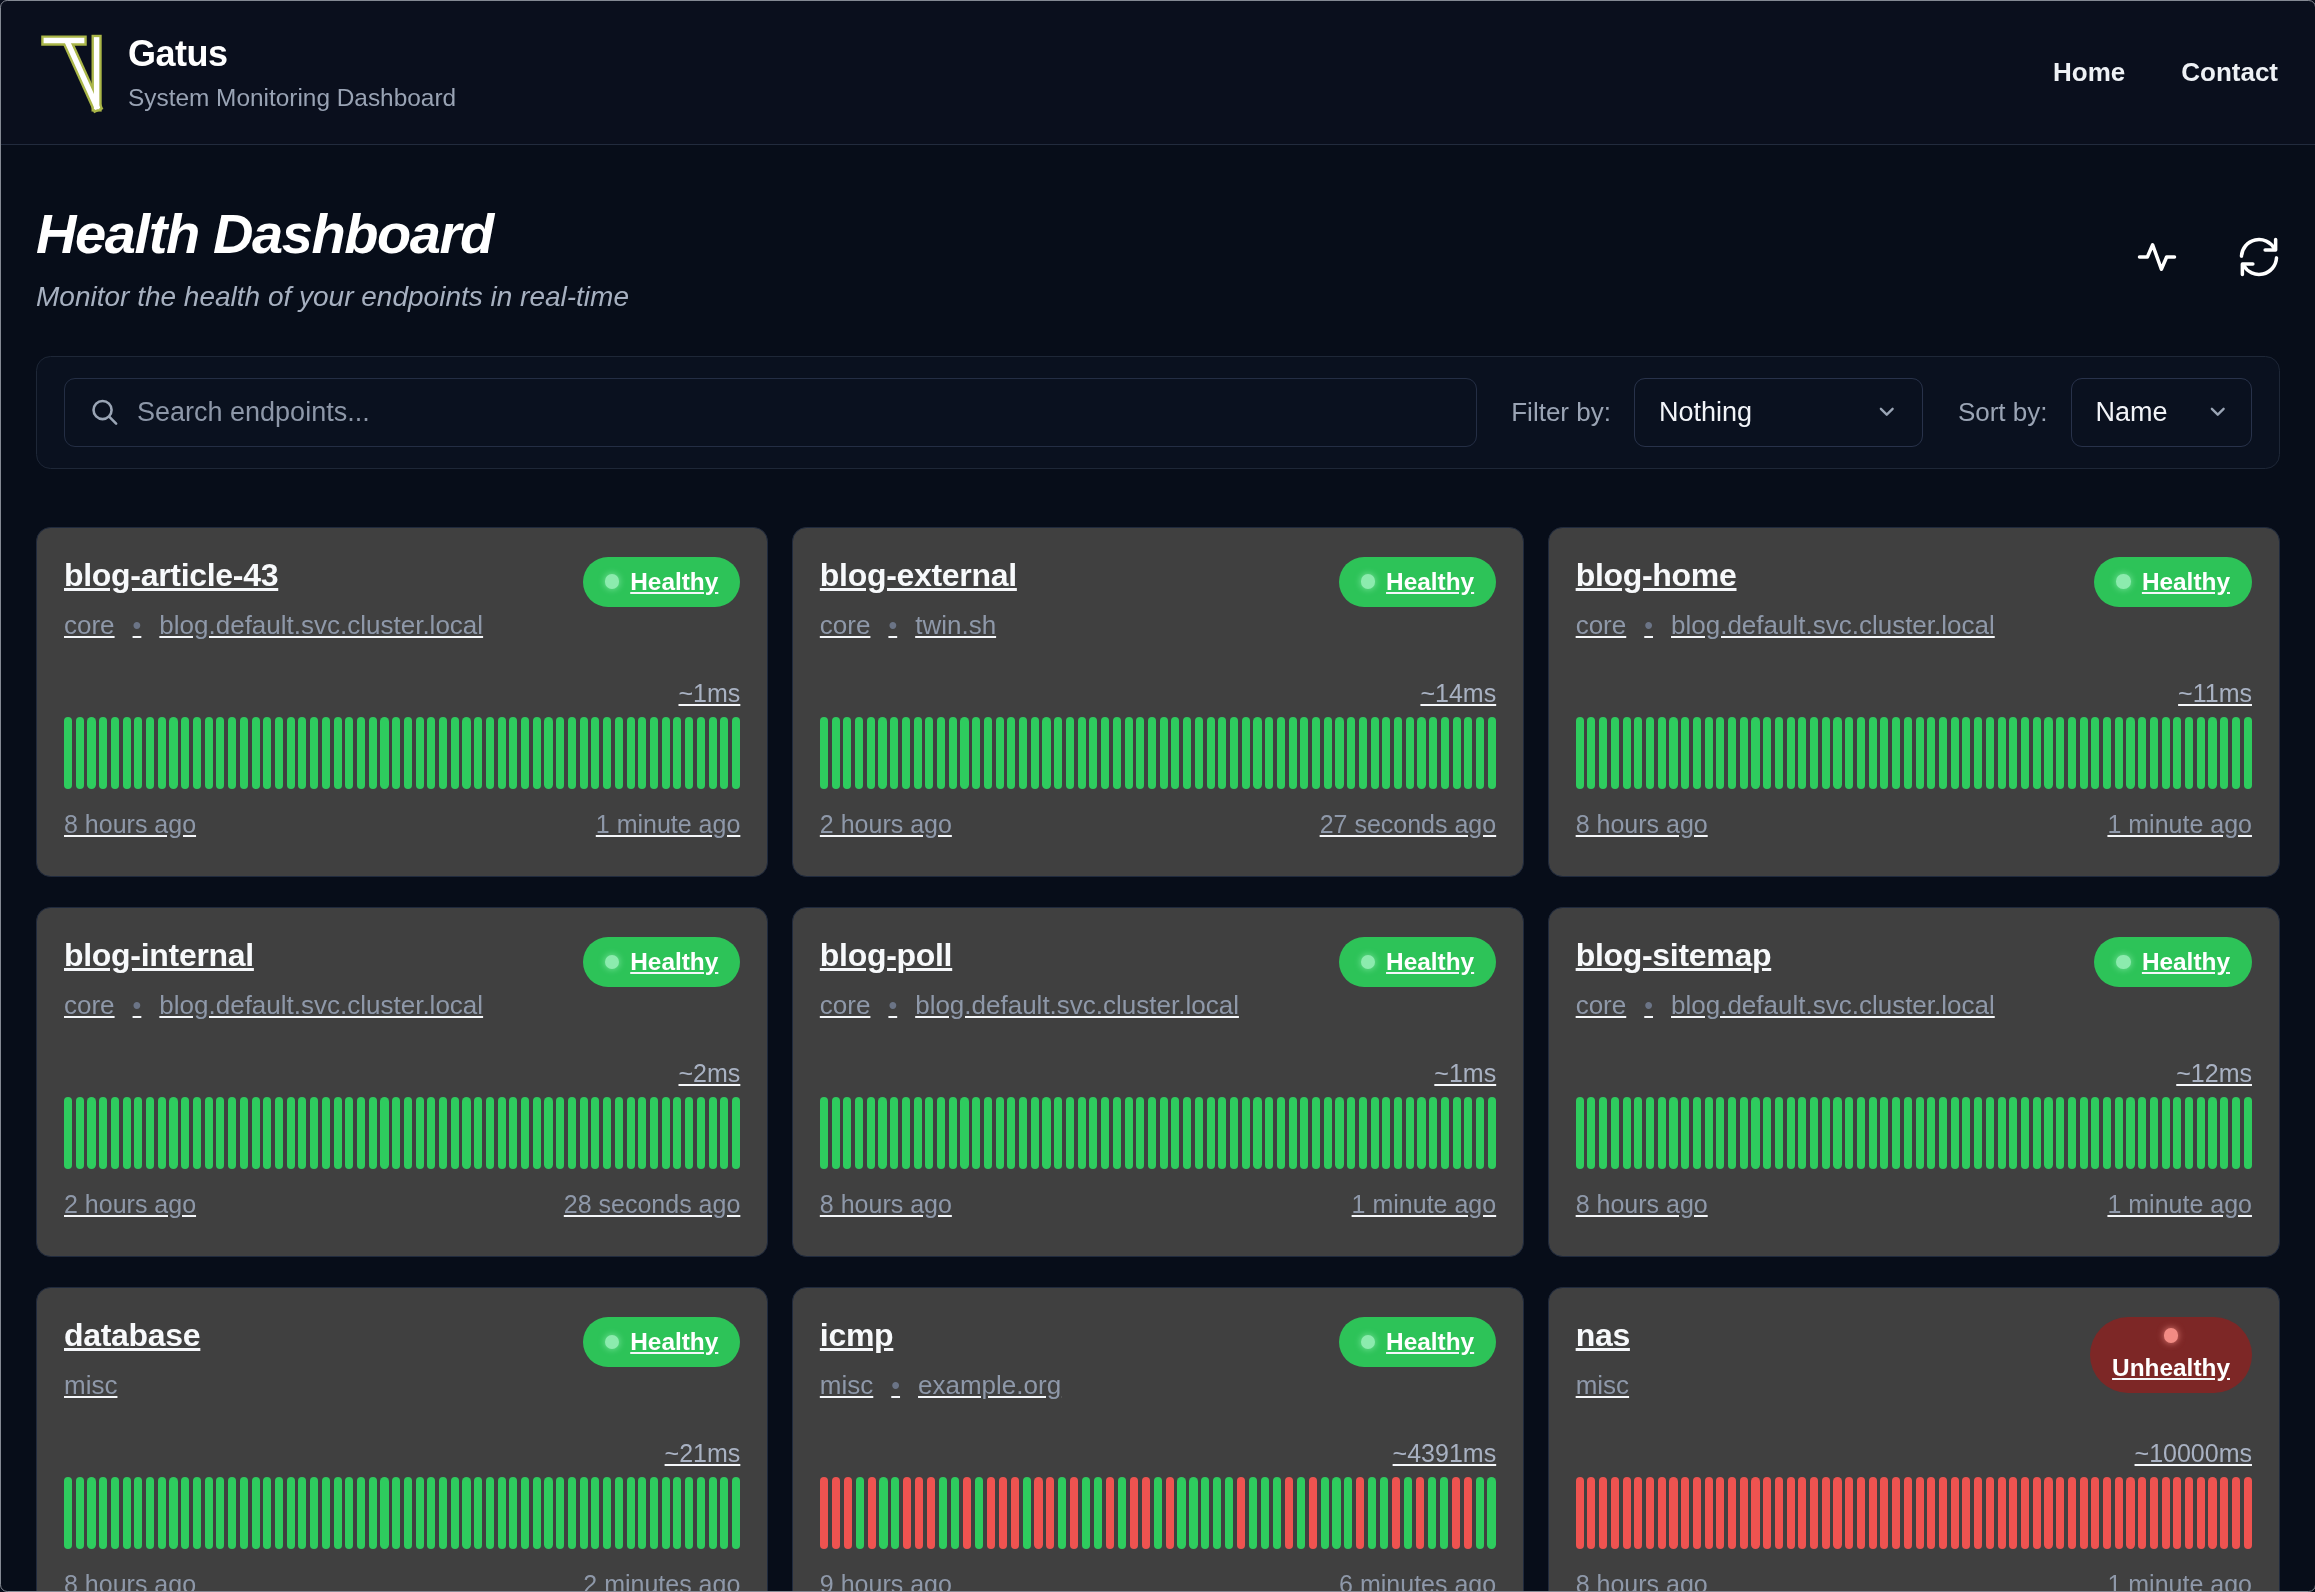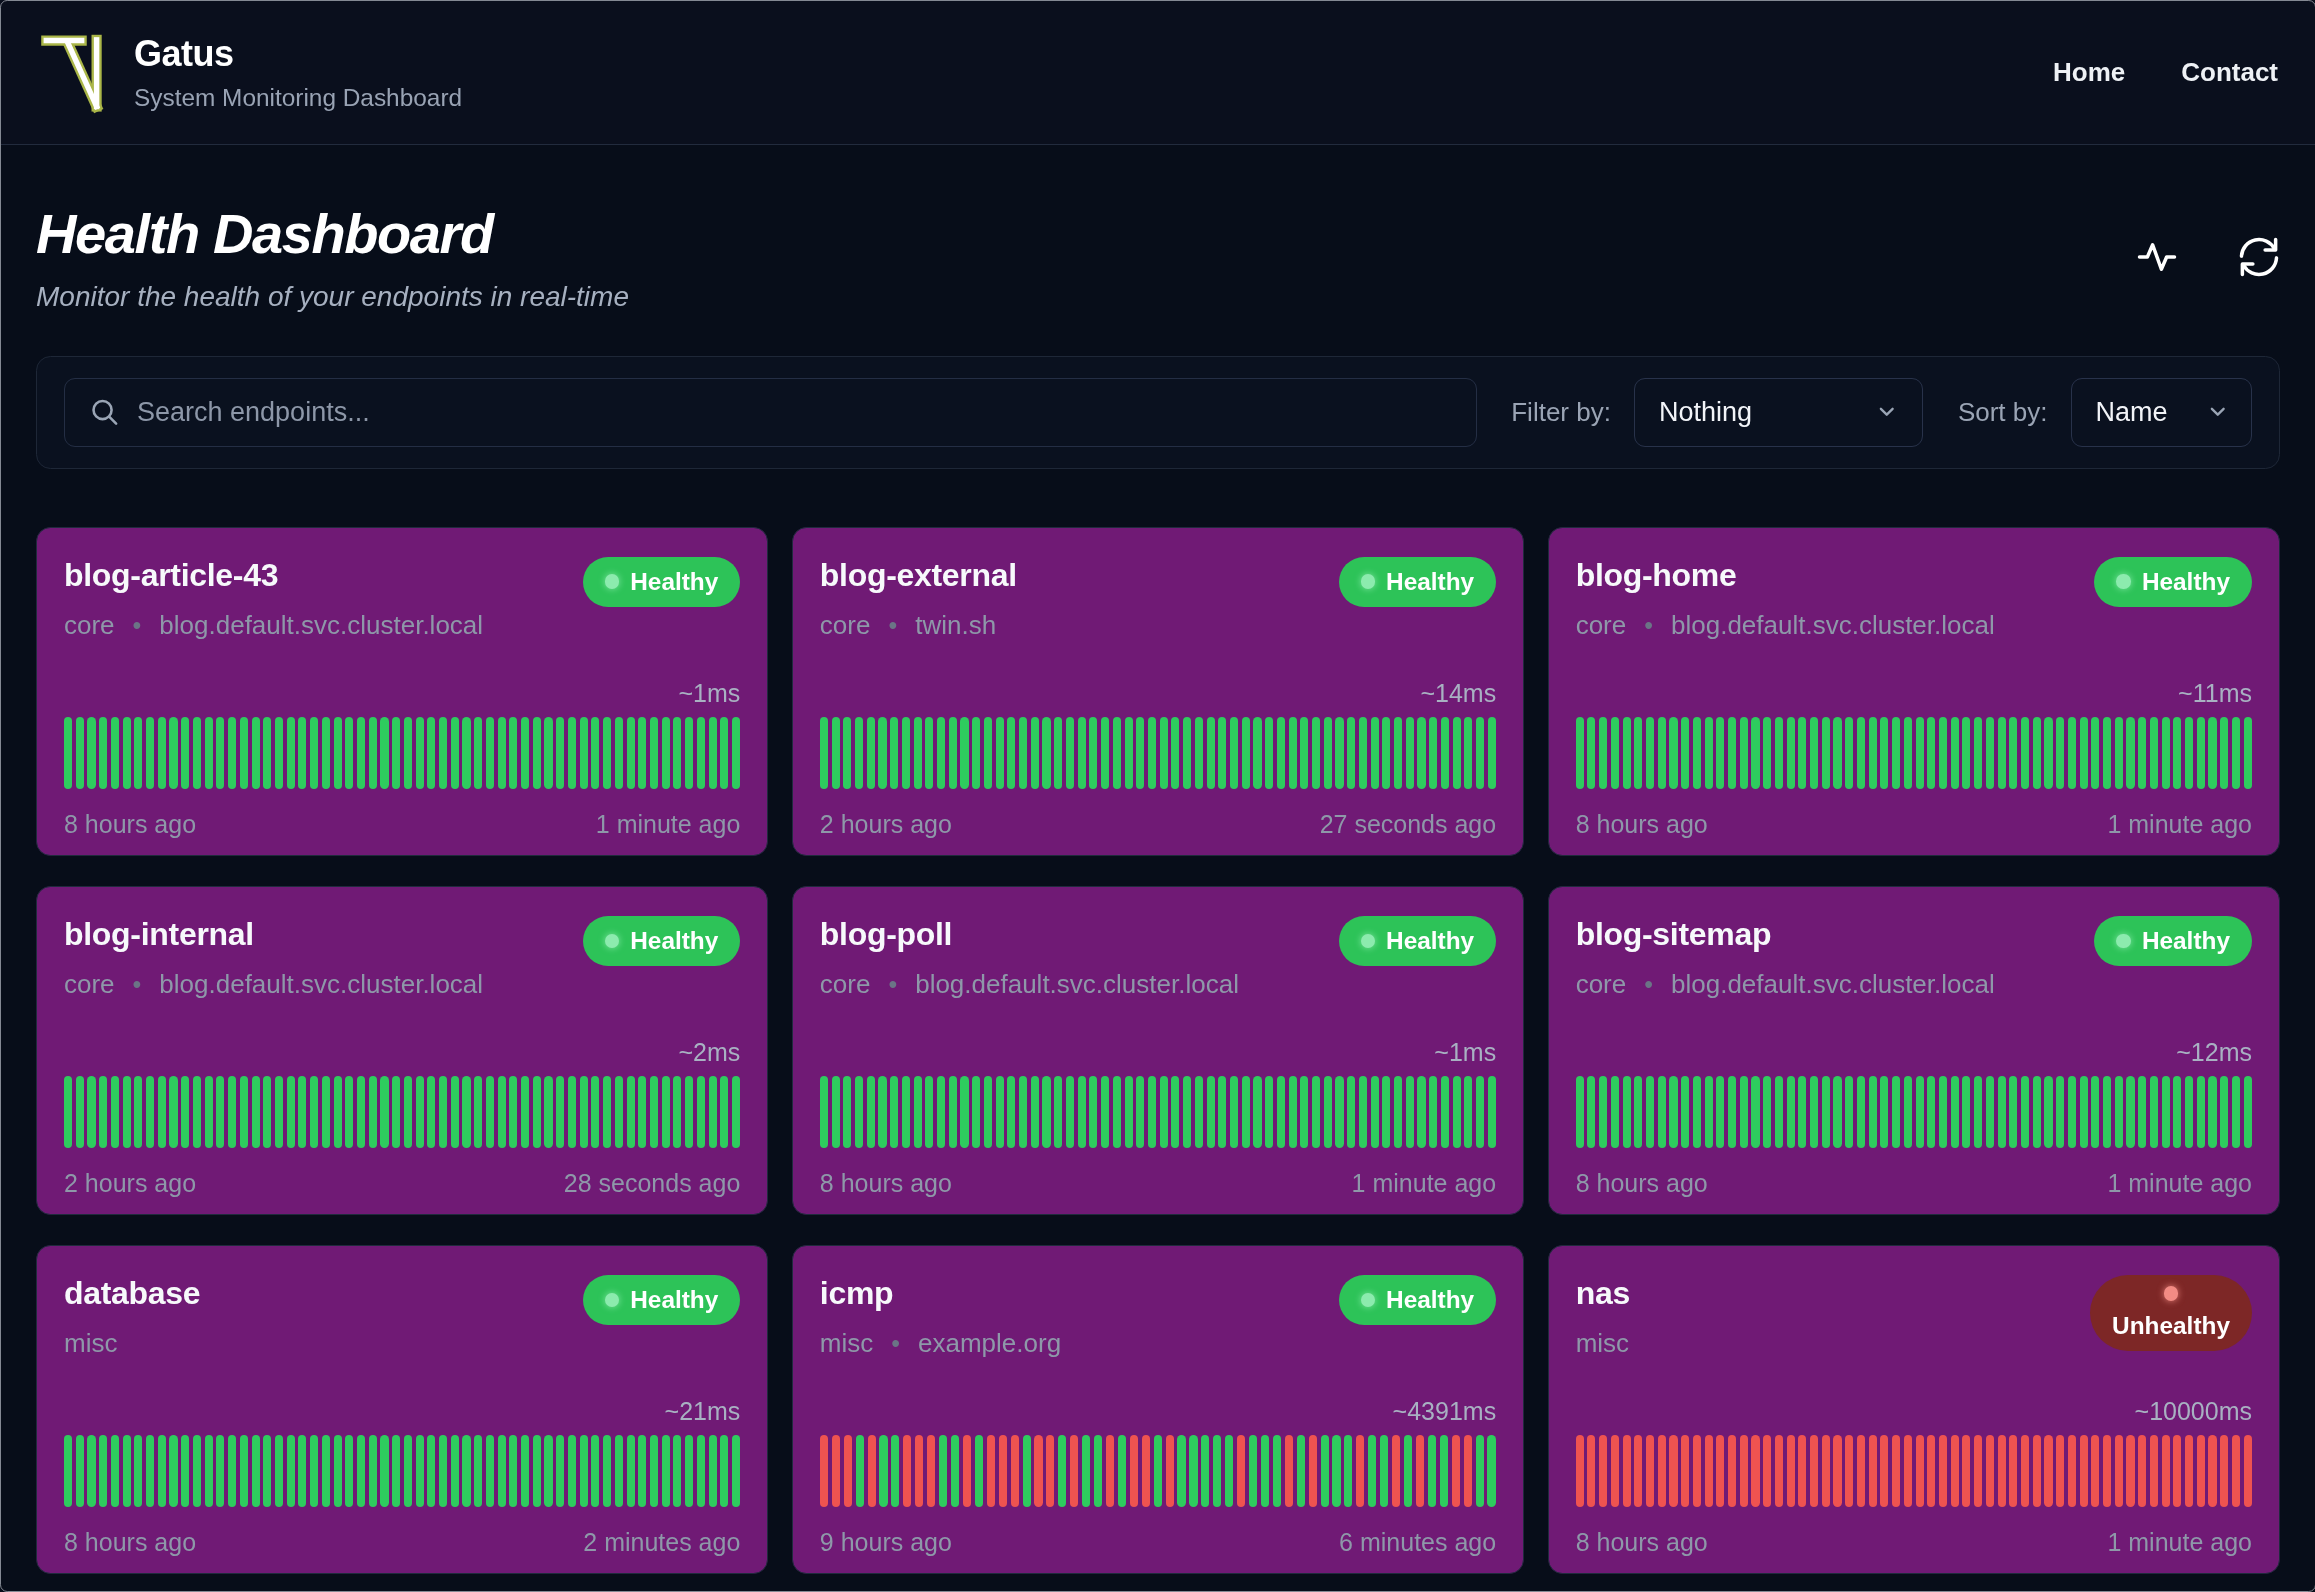--- a/index.html
+++ b/index.html
@@ -21,21 +21,21 @@
 
   
   .topbar {
     height: 145px;
     display: flex;
     align-items: center;
     padding: 0 38px;
     background: #0a0f1d;
     border-bottom: 0.9px solid #222b3d;
   }
-  .brand { display: flex; align-items: center; gap: 25px; }
+  .brand { display: flex; align-items: center; gap: 19px; }
   .logo { width: 71px; height: 87px; display: block; }
   .brand-text { display: flex; flex-direction: column; gap: 9px; }
   .brand-title { font-size: 36px; font-weight: 700; color: #ffffff; letter-spacing: -0.5px; }
   .brand-sub { font-size: 24.4px; color: #99a3b4; }
   .nav { margin-left: auto; display: flex; gap: 56px; }
   .nav-link { font-size: 26px; font-weight: 600; color: #eef1f5; cursor: pointer; text-decoration: none; }
 
   
   .main { padding: 0 36px; }
   .page-head { display: flex; align-items: center; margin-top: 56px; font-style: italic; }
@@ -92,25 +92,26 @@
   .chevron-icon { width: 23.5px; height: 23.5px; color: #9aa5b5; flex: none; }
 
   
   .grid {
     margin-top: 58px;
     display: grid;
     grid-template-columns: repeat(3, 1fr);
     gap: 30px 23.5px;
   }
   .card {
-    background: #701a75;
+    background: #404040;
     border: 0.9px solid #202a3d;
     border-radius: 14.5px;
-    padding: 29px 27px 16px;
+    padding: 29px 27px 37px;
     cursor: pointer;
+    text-decoration: underline;
   }
   .card-head { display: flex; align-items: flex-start; }
   .card-title { font-size: 32px; font-weight: 700; color: #f7f9fb; letter-spacing: -0.3px; }
   .card-sub { margin-top: 16.3px; font-size: 26px; color: #8e98a9; display: flex; align-items: center; gap: 18px; }
   .dot-sep::before { content: "•"; color: #6b7486; font-size: 25px; }
   .badge {
     margin-left: auto;
     display: inline-flex; align-items: center; gap: 11px;
     border-radius: 904px;
     padding: 11px 22px;

